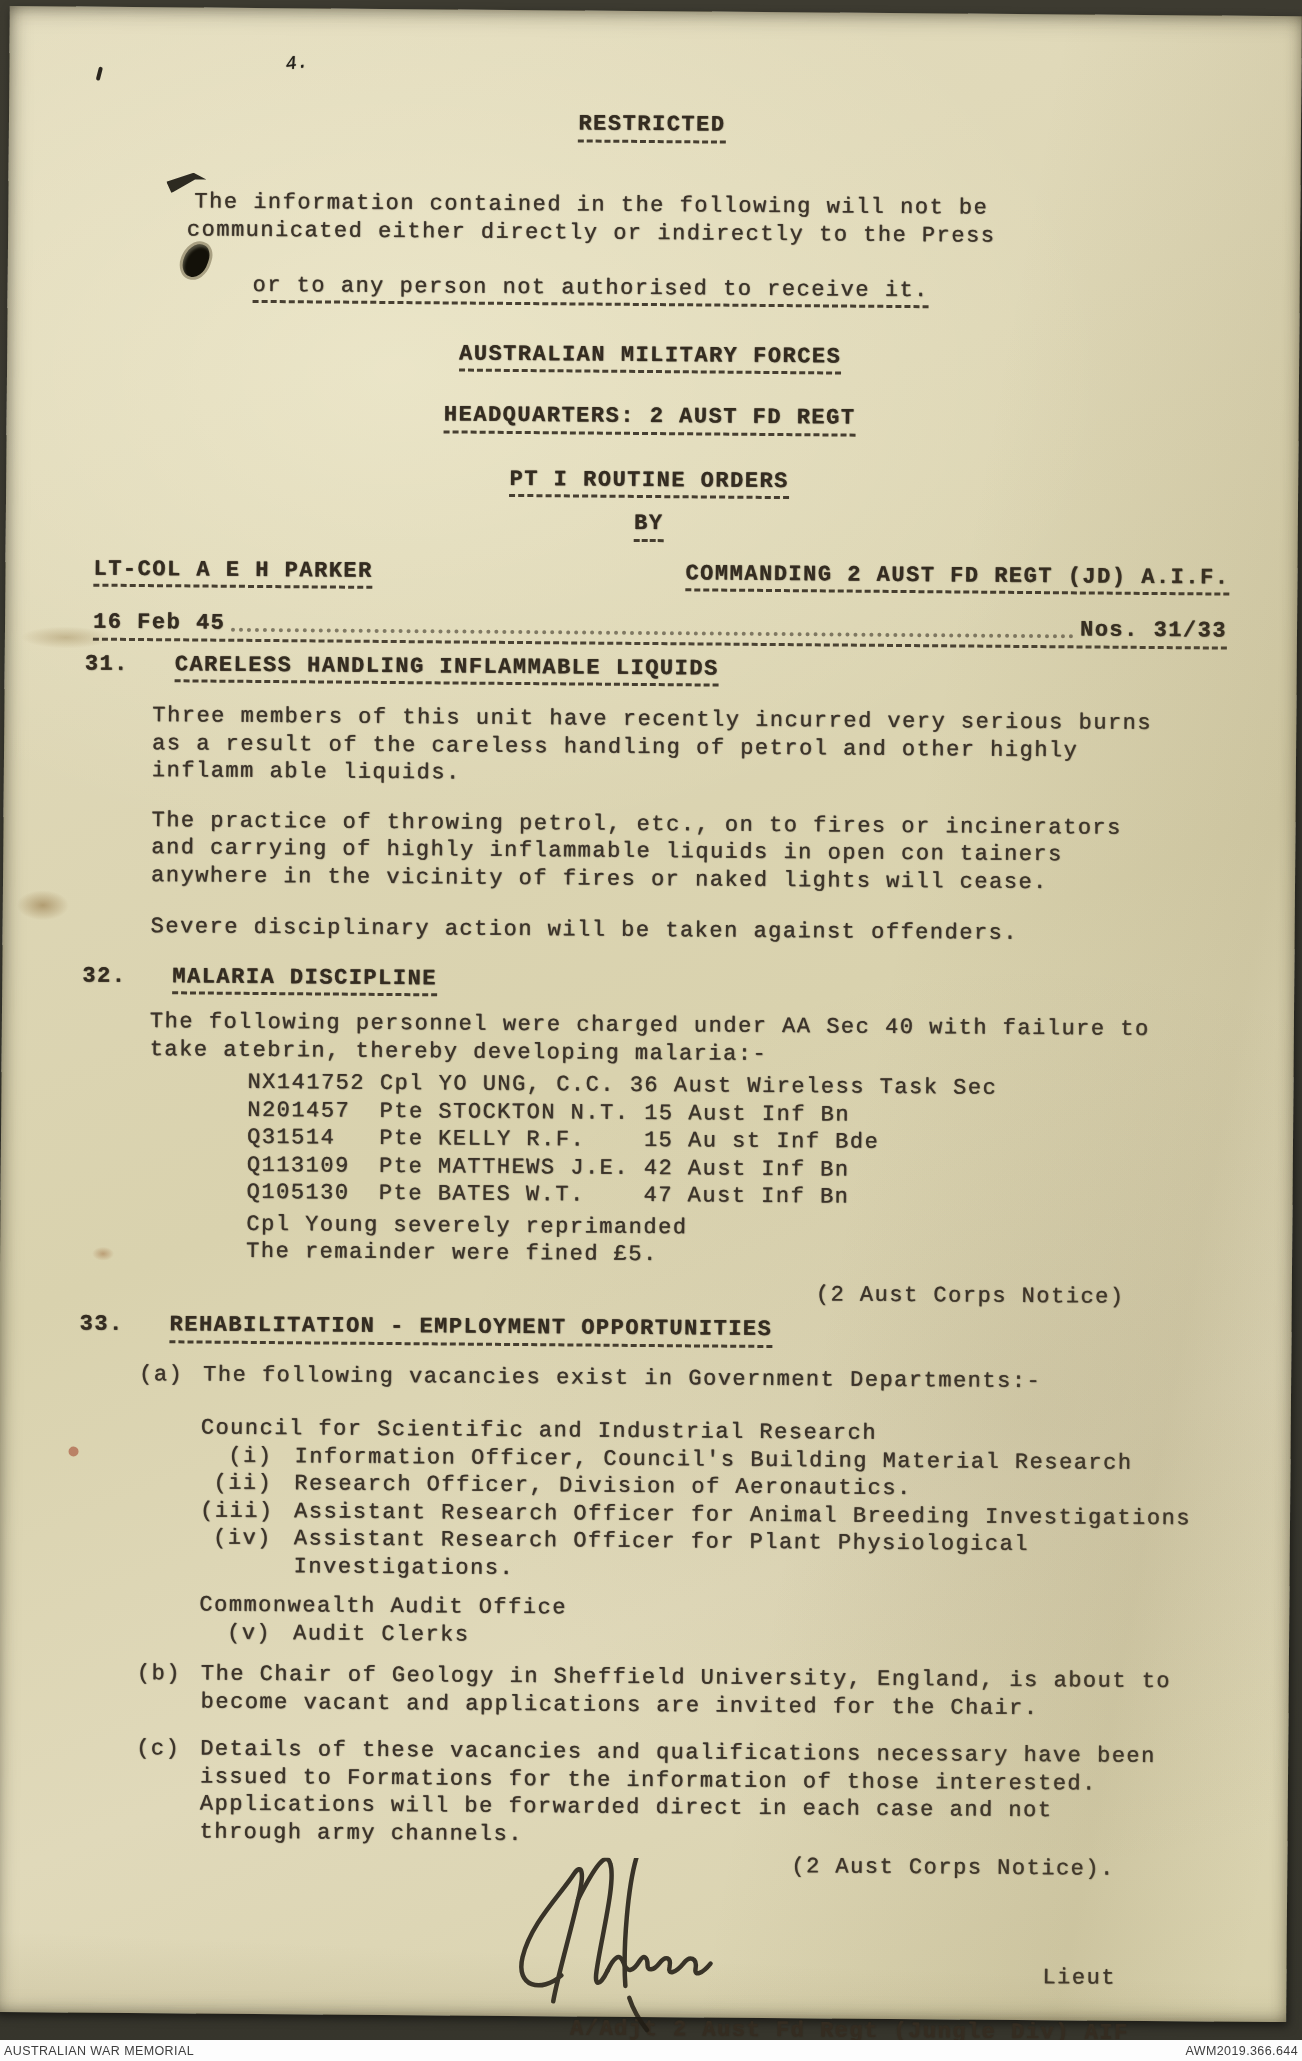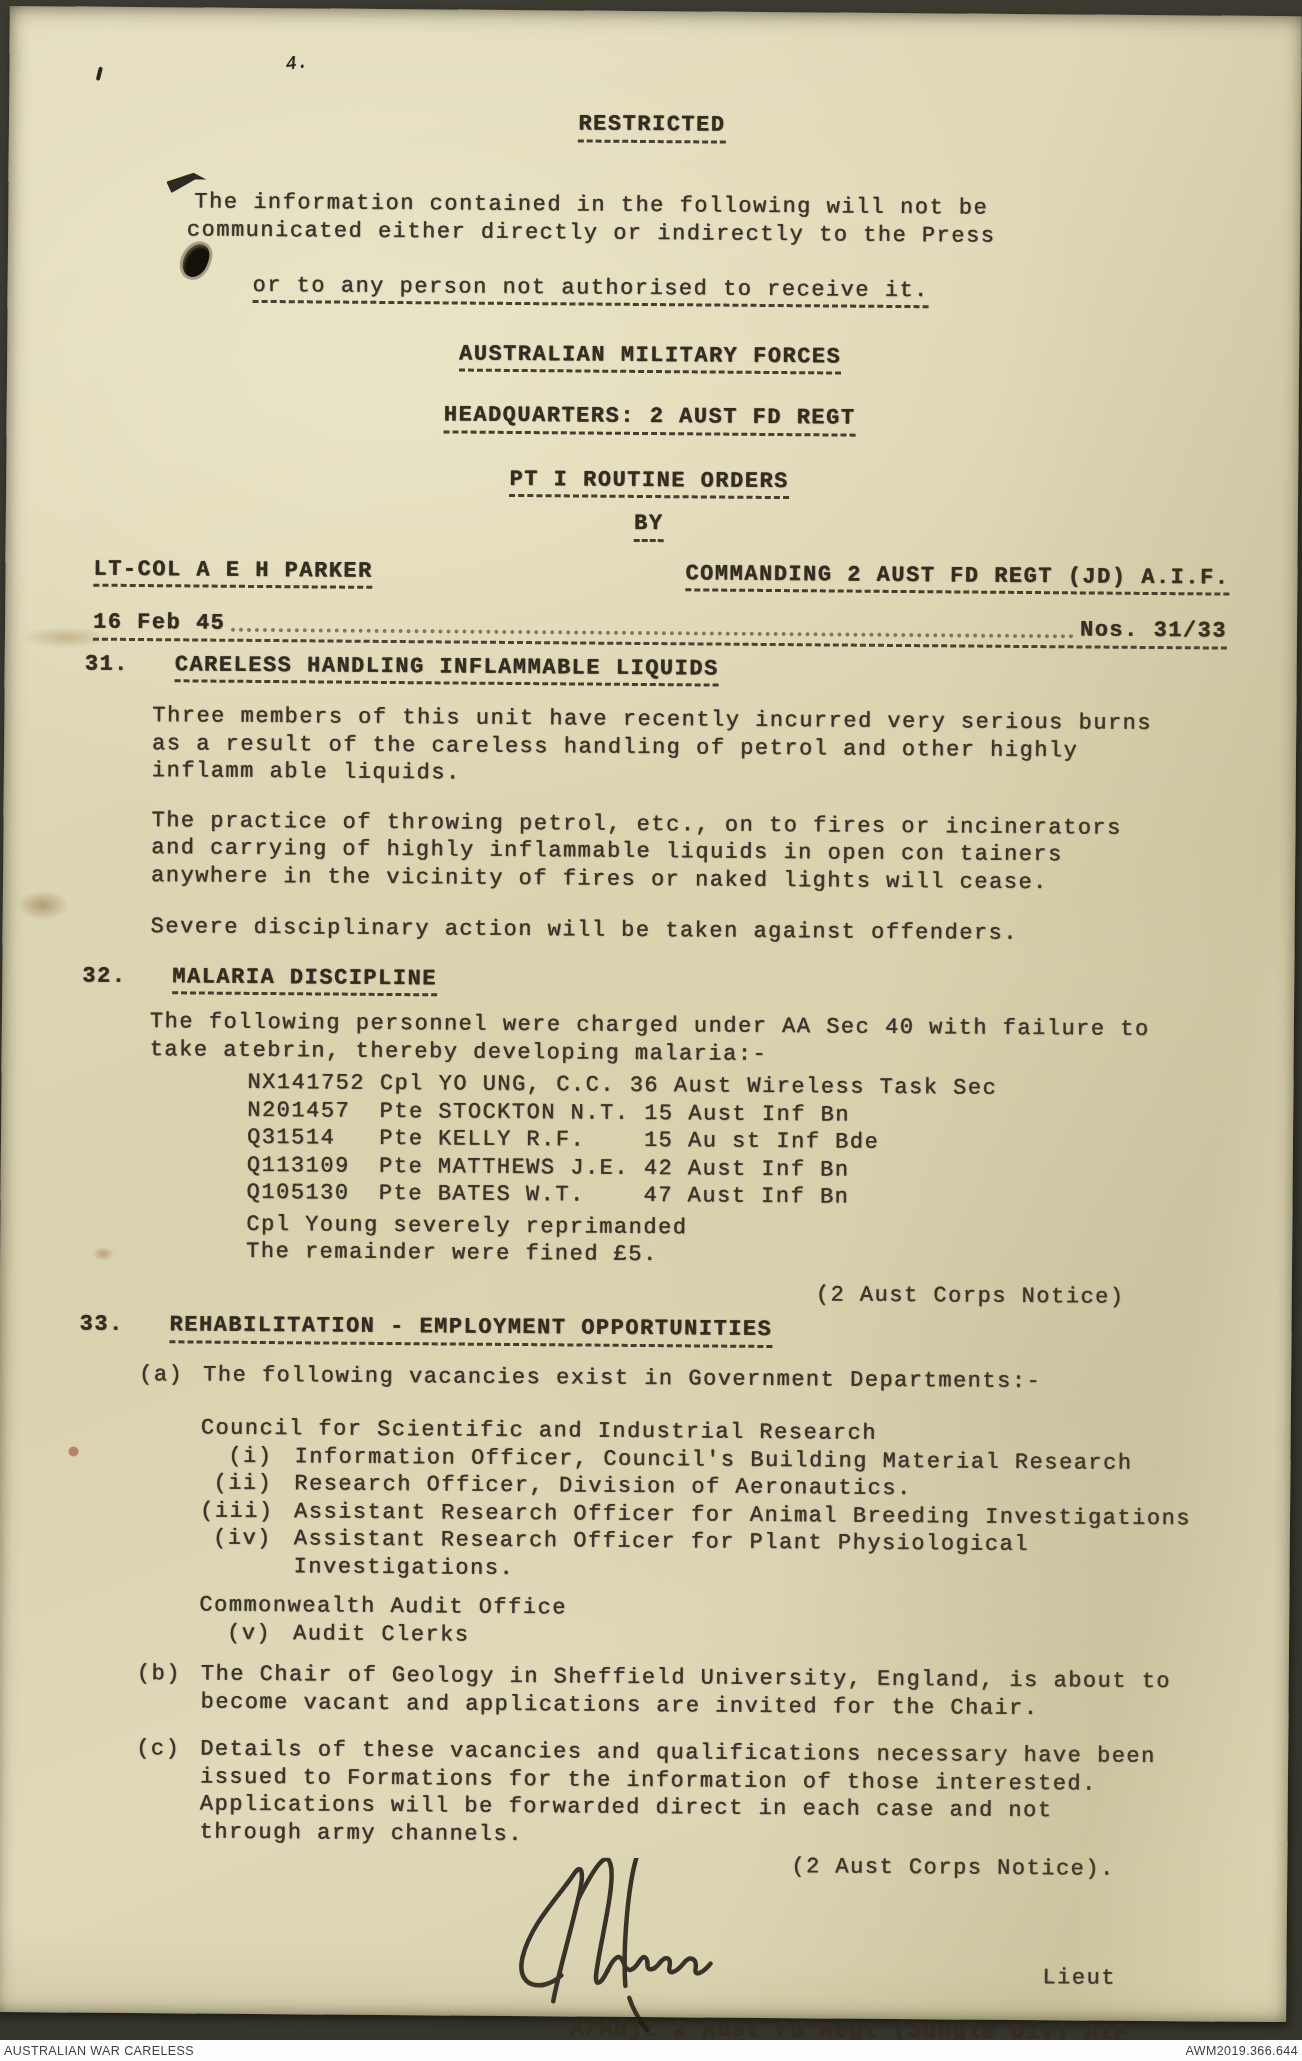--- a/index.html
+++ b/index.html
@@ -210,16 +210,16 @@
         </svg>
         <span class="rank">Lieut</span>
       </div>
 
       <div class="adjt" style="margin-top:36px">A/Adjt 2 Aust Fd Regt (Jungle Div) AIF</div>
 
     </div>
   </div>
 
   <div class="credit-bar">
-    <span>AUSTRALIAN WAR CARELESS</span>
+    <span>AUSTRALIAN WAR MEMORIAL</span>
     <span>AWM2019.366.644</span>
   </div>
 </div>
 
 </body></html>

